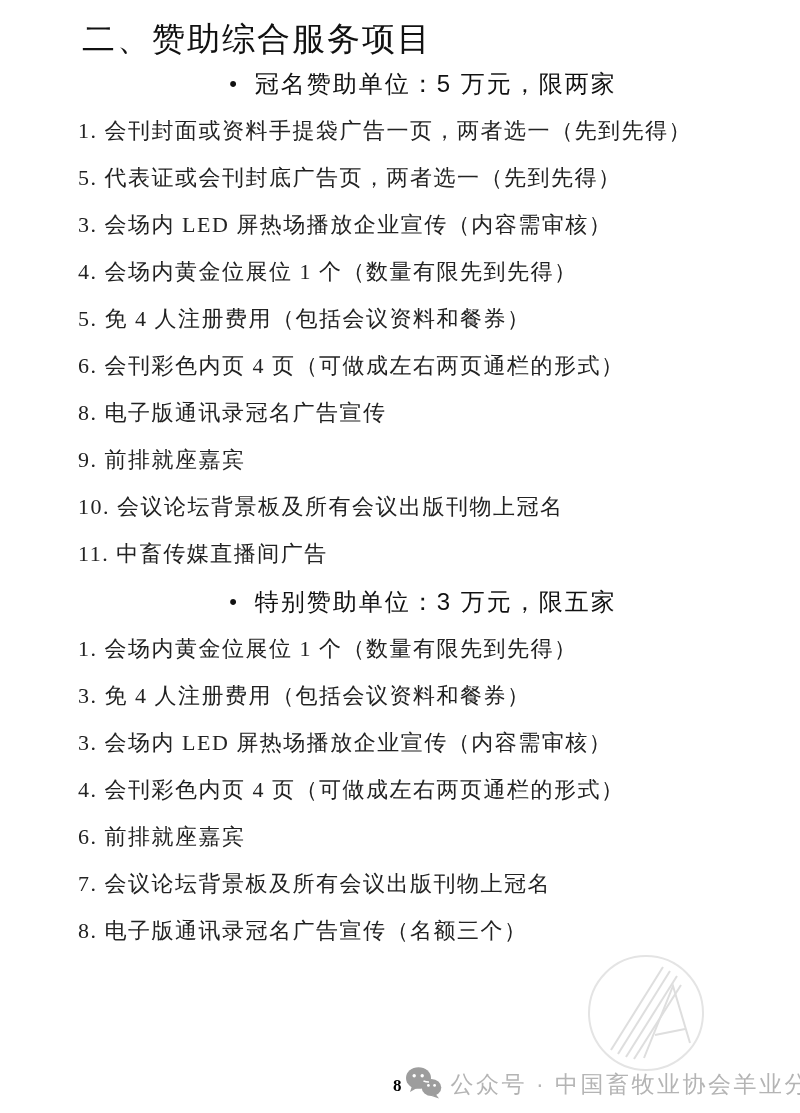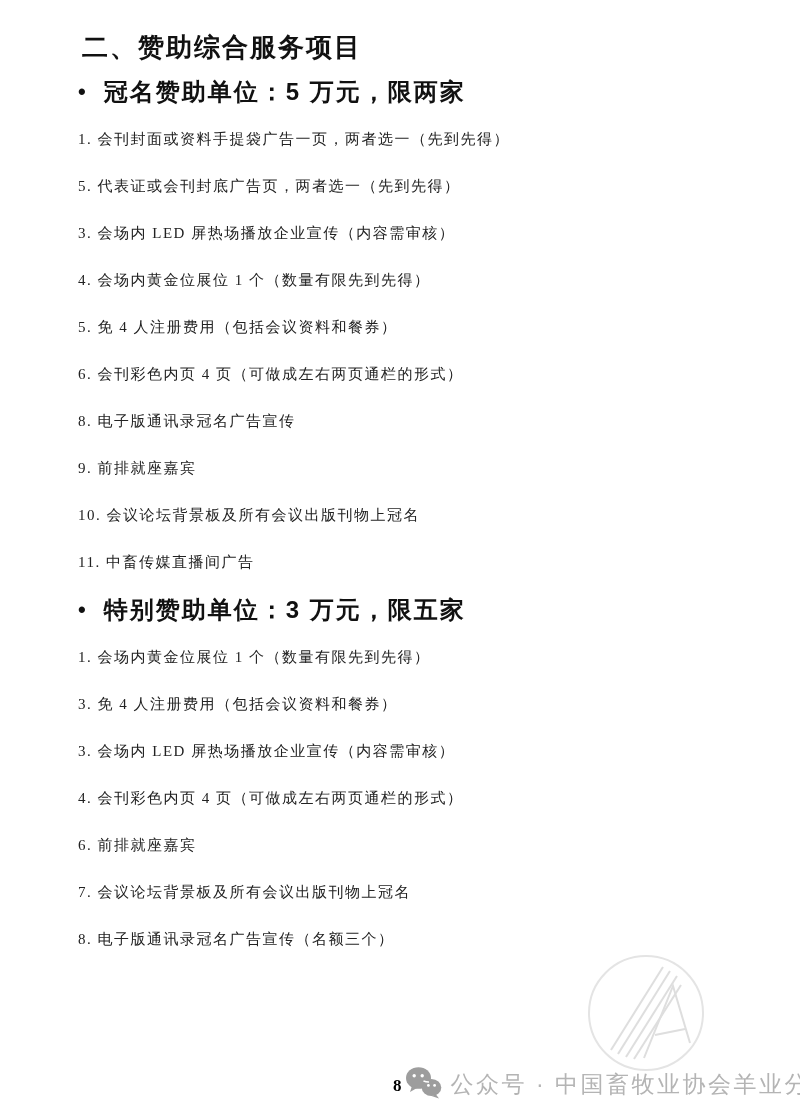--- a/index.html
+++ b/index.html
@@ -25,49 +25,49 @@
   .doc {
     position: absolute;
     left: 78px;
     top: 20px;
     width: 690px;
     z-index: 1;
   }
 
   .title {
     font-family: "Liberation Sans", "DejaVu Sans", sans-serif;
-    font-weight: bold;
-    font-size: 26px;
+    font-weight: normal;
+    font-size: 33px;
     line-height: 30px;
     letter-spacing: 2px;
     color: #111111;
-    margin: 12px 0 16px 4px;
+    margin: 4px 0 16px 4px;
     white-space: nowrap;
   }
 
   .section-heading {
-    text-align: left;
+    text-align: center;
     font-family: "Liberation Sans", "DejaVu Sans", sans-serif;
-    font-weight: bold;
+    font-weight: normal;
     font-size: 24px;
     line-height: 28px;
     letter-spacing: 2px;
     color: #111111;
     margin-bottom: 19px;
     white-space: nowrap;
   }
   .section-heading .bullet-glyph {
     display: inline-block;
     margin-right: 16px;
     font-size: 22px;
     transform: translateY(-1px);
   }
 
   .item {
-    font-size: 15px;
+    font-size: 22px;
     line-height: 26px;
     letter-spacing: 1.5px;
     margin-bottom: 21px;
     white-space: nowrap;
     color: #222222;
   }
 
   .footer {
     position: absolute;
     left: 393px;

